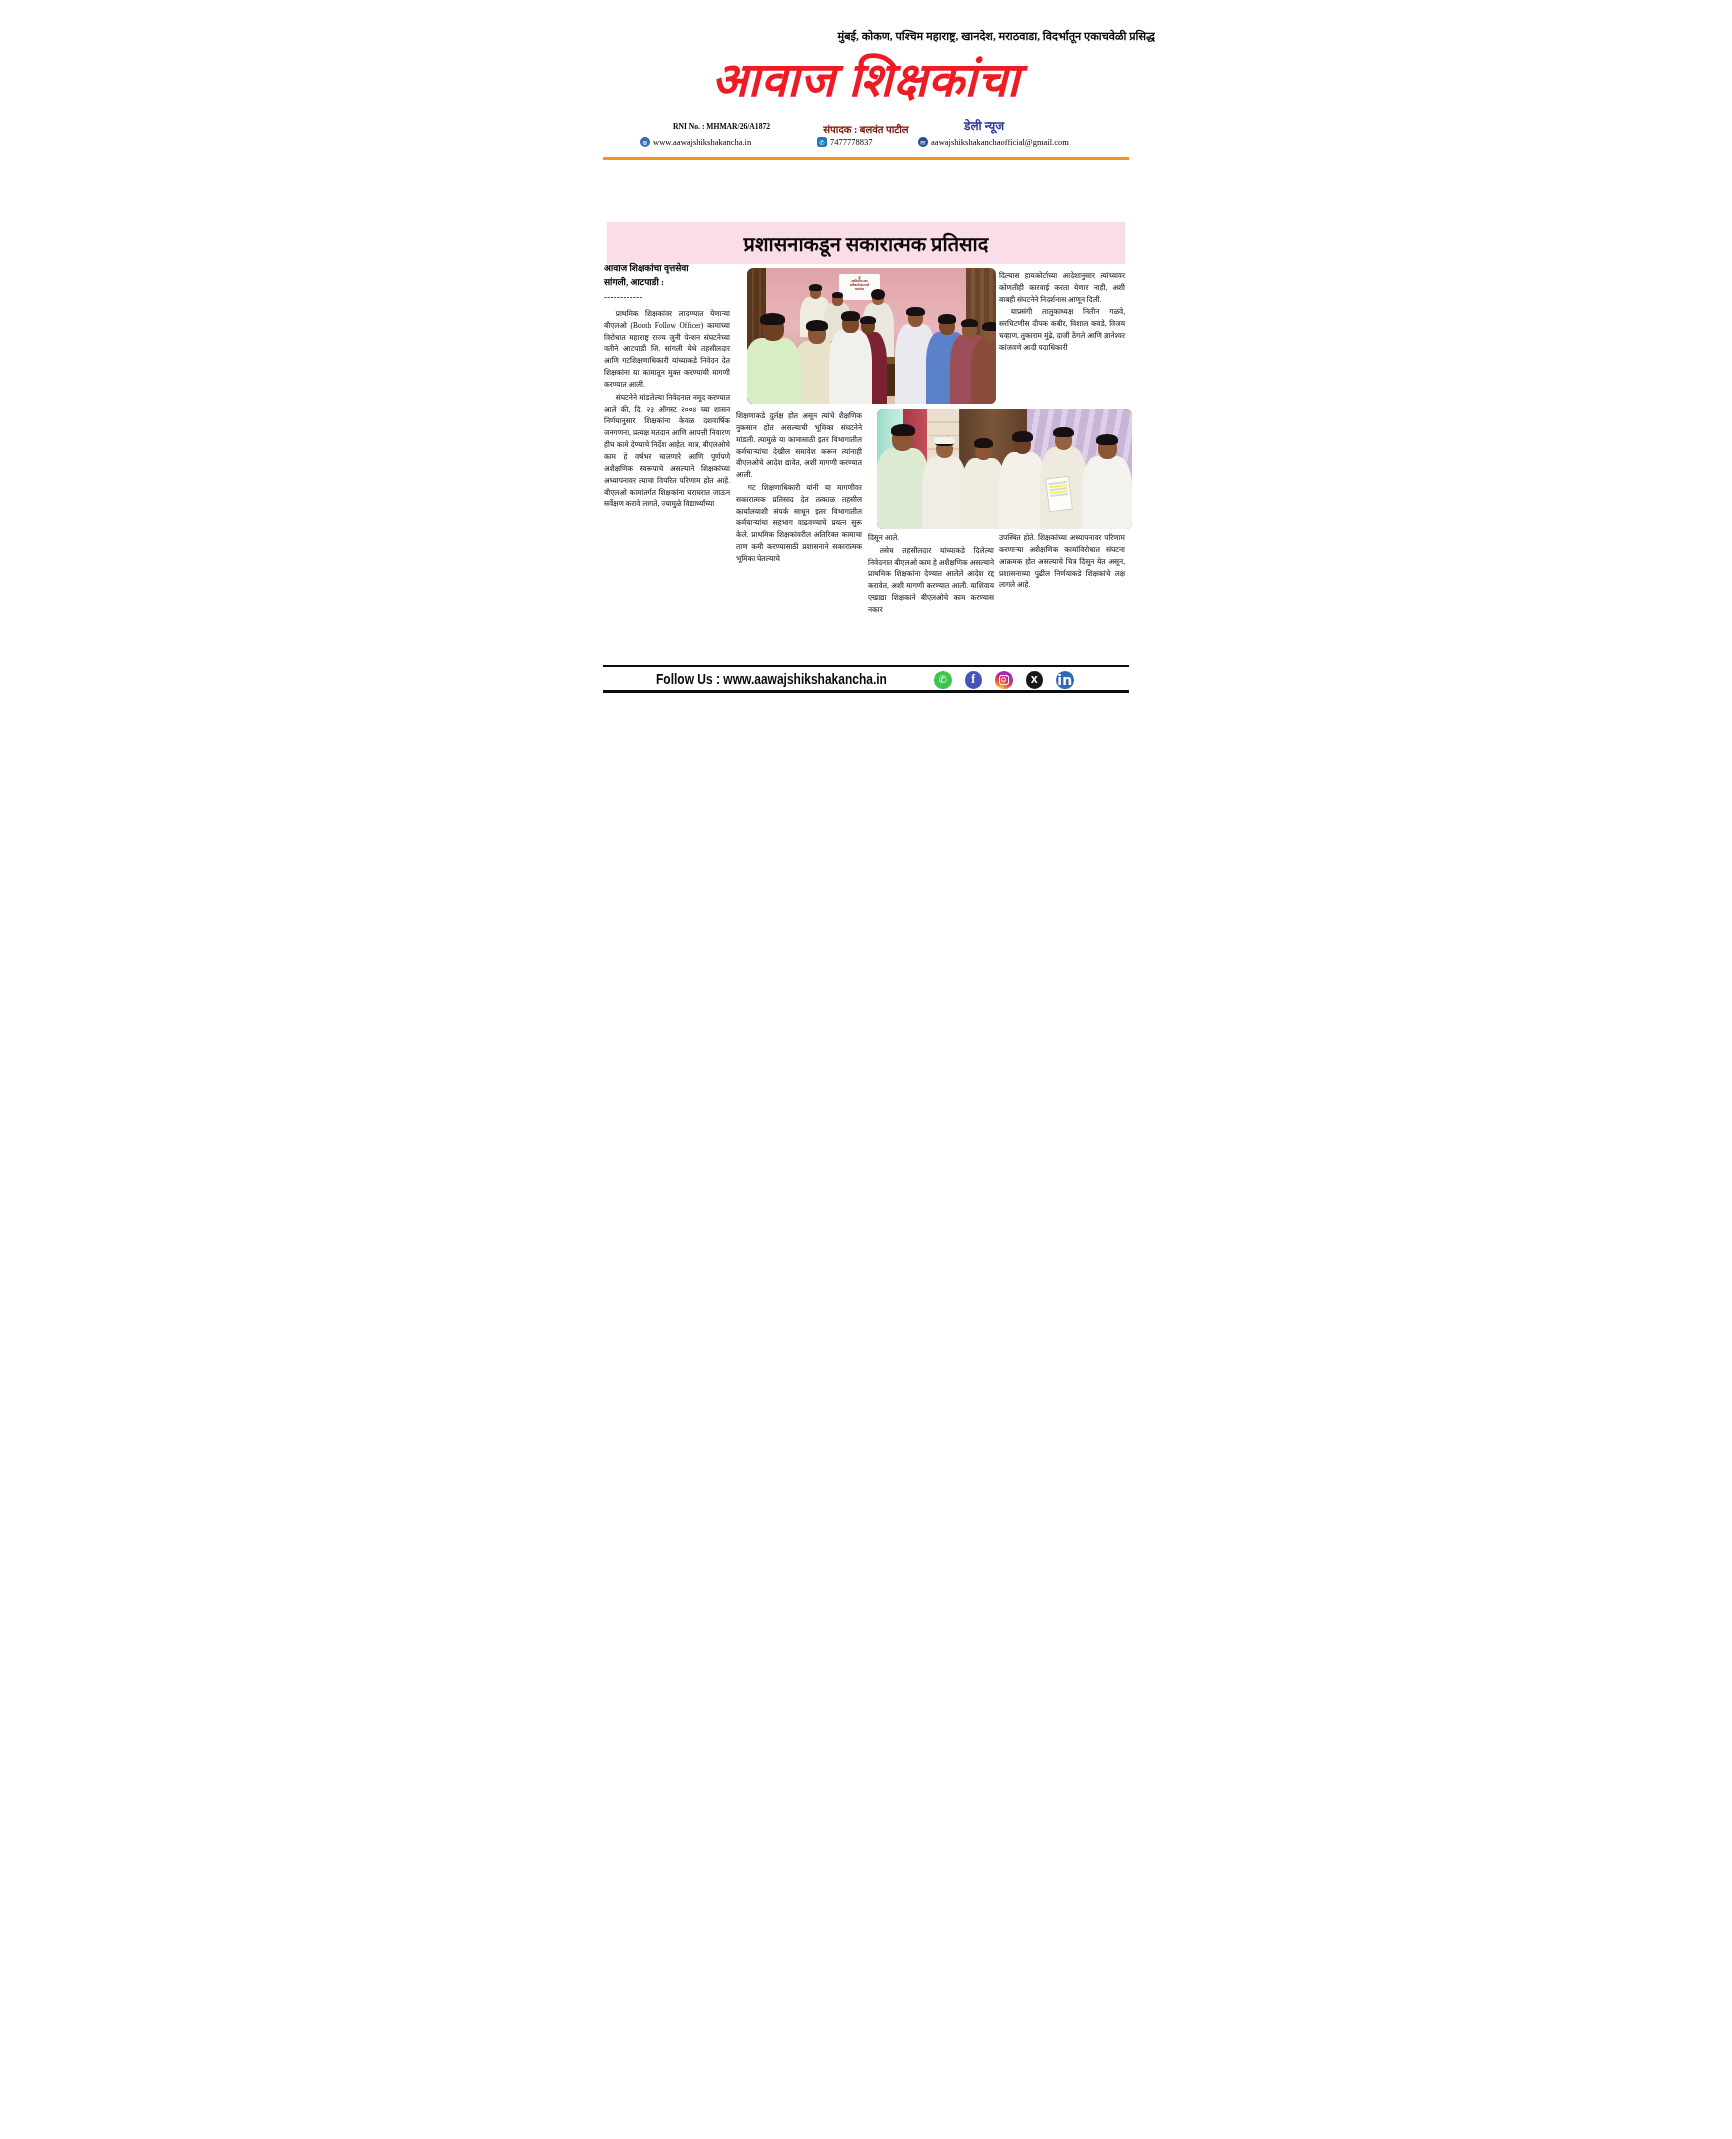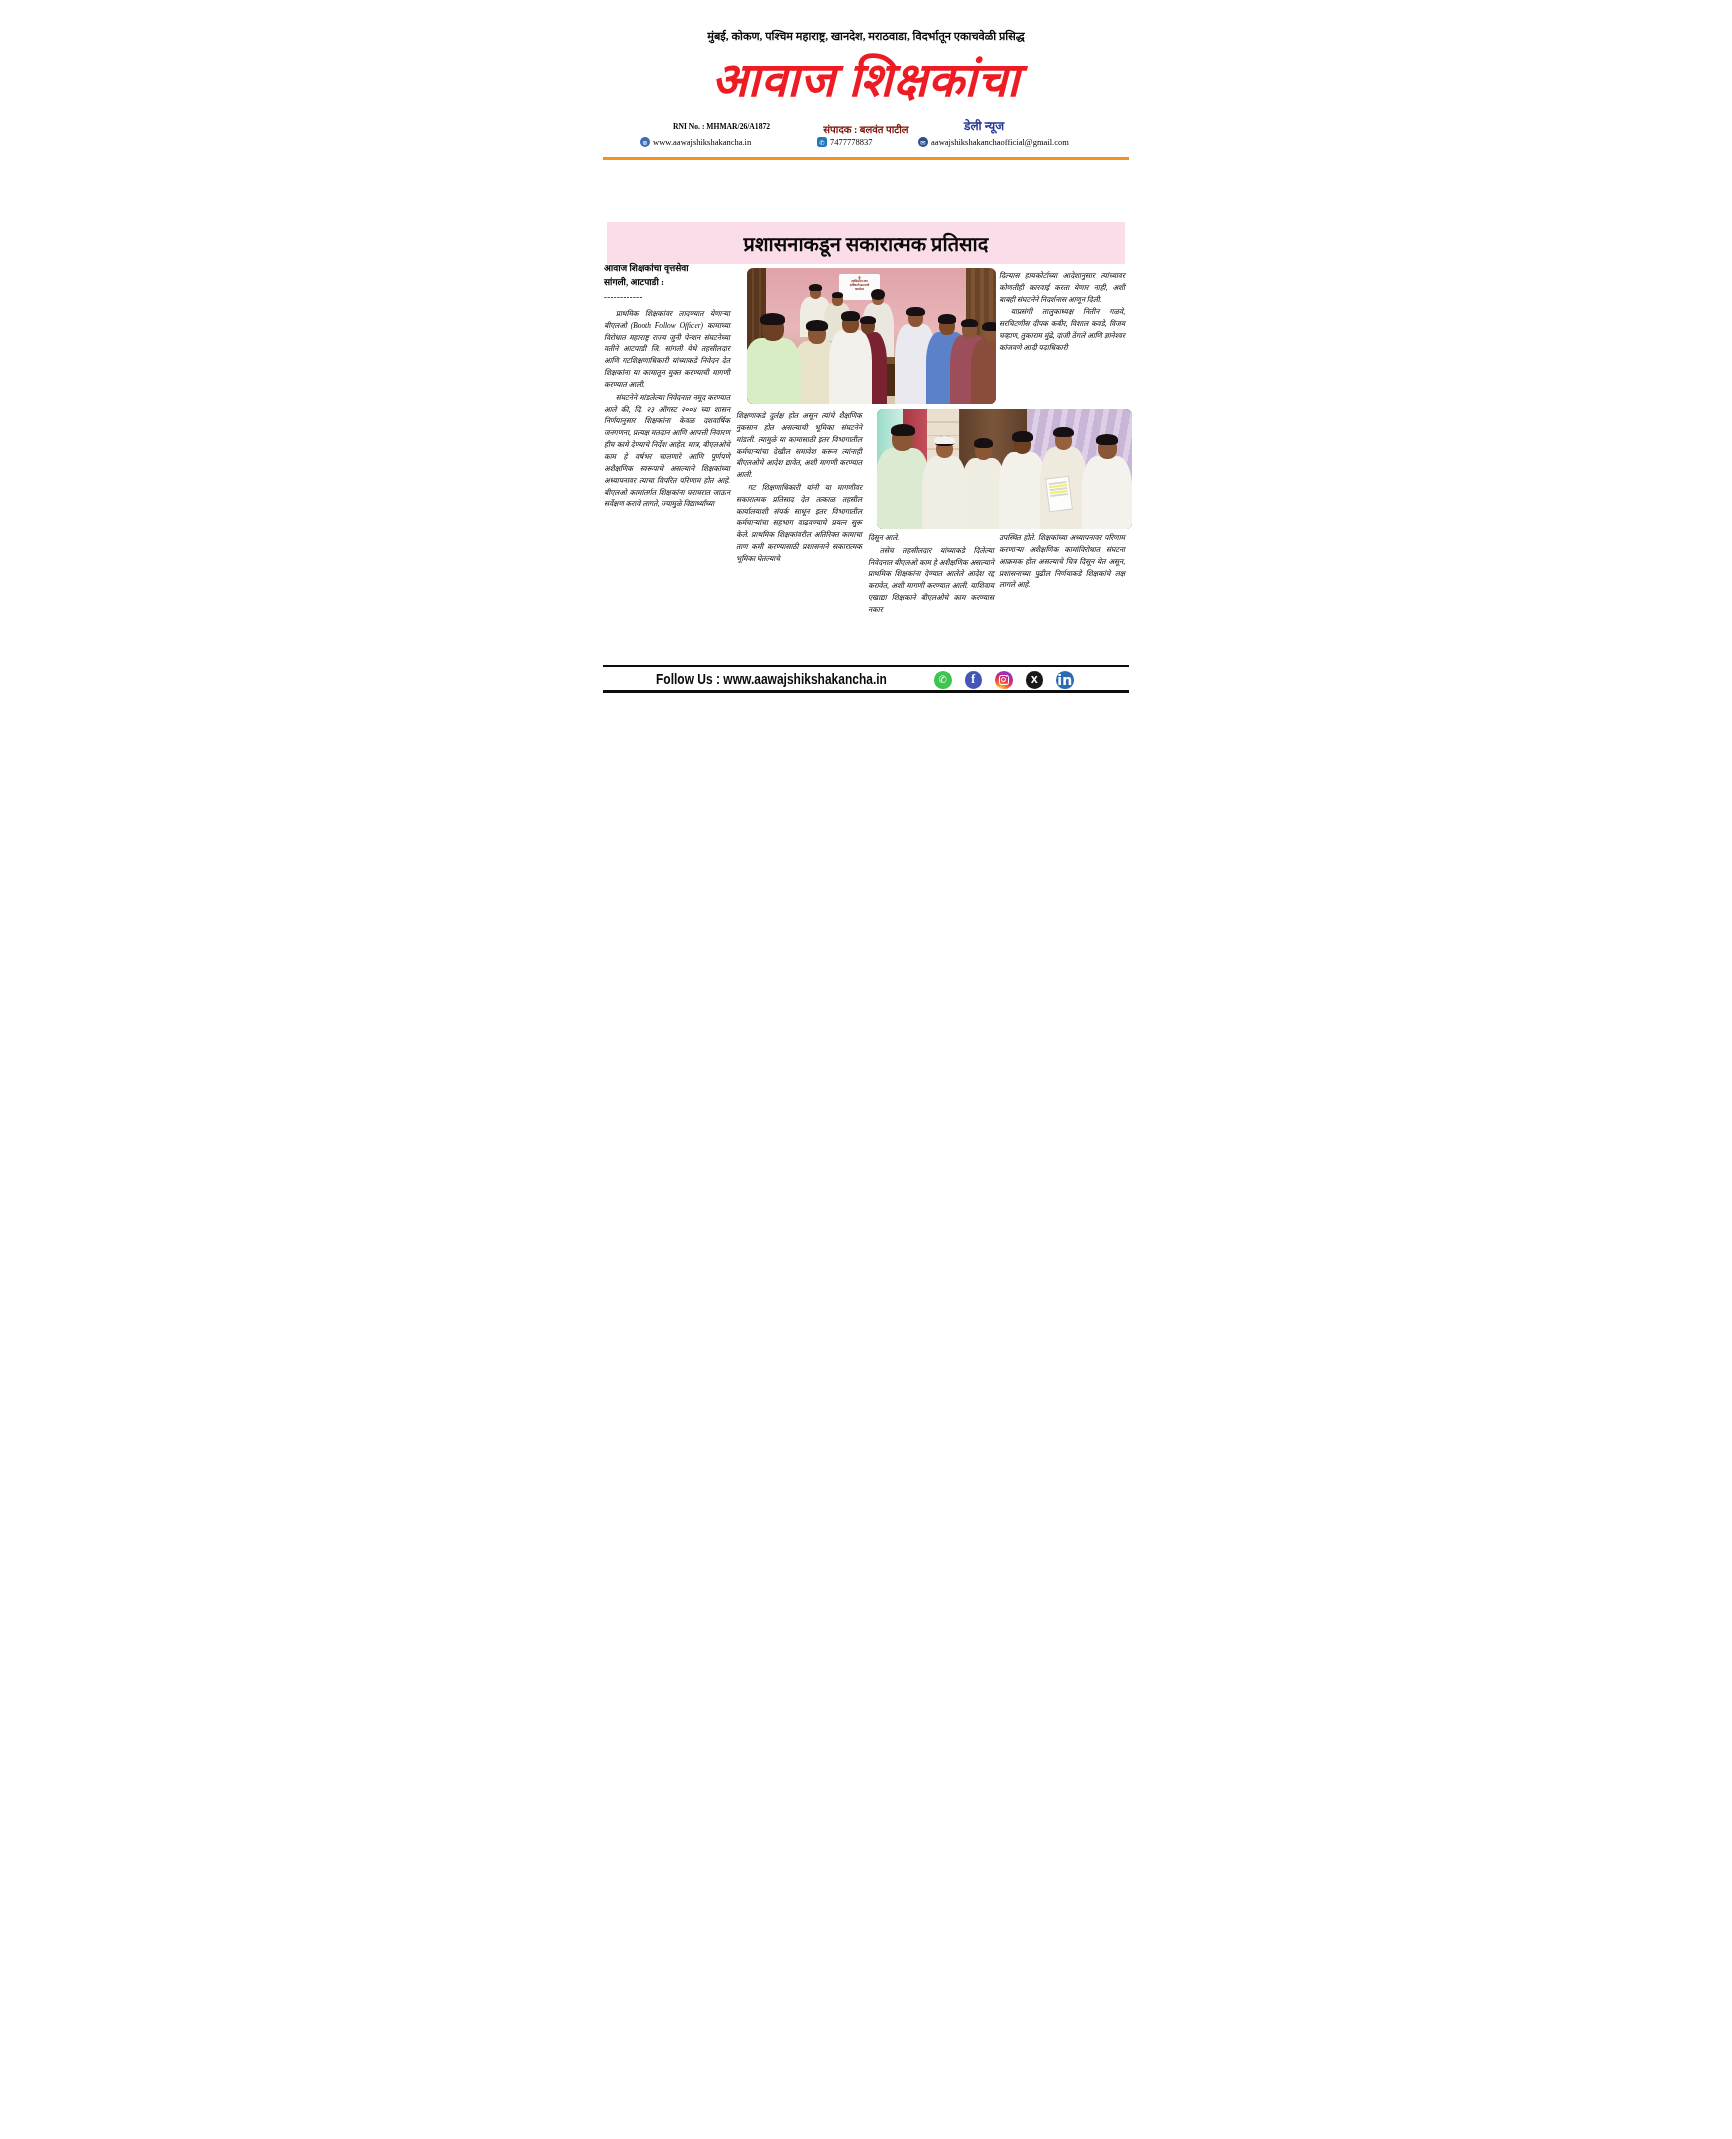--- a/index.html
+++ b/index.html
@@ -1,21 +1,21 @@
 <!DOCTYPE html>
 <html style="font-size:7.2px"><head>
 <meta charset="utf-8">
 <style>
   html,body{margin:0;padding:0;background:#ffffff;}
   #page{position:relative;width:578px;height:713px;margin:0 auto;background:#ffffff;overflow:hidden;
         font-family:"Liberation Serif", serif;color:#000;}
   .abs{position:absolute;}
 
   
-  .tagline{top:28px;left:0;width:100%;text-align:center;font-weight:bold;font-size:11.2px;color:#0a0a0a;}
+  .tagline{top:28px;left:0;width:100%;text-align:right;font-weight:bold;font-size:11.2px;color:#0a0a0a;}
   .masthead{top:53px;left:0;width:100%;text-align:center;font-weight:bold;font-size:47px;line-height:1.15;
             color:#ed1c24;letter-spacing:0.9px;font-style:italic;}
   .rni{top:122px;left:96px;font-weight:bold;font-size:7.6px;}
   .editor{top:122px;left:50%;transform:translateX(-50%);font-weight:bold;font-size:10px;color:#7d1408;}
   .edition{top:117px;left:387px;font-weight:bold;font-size:12px;color:#2b3a96;}
   .contact-row{top:137px;left:0;width:100%;height:13.5px;}
   .contact-item{position:absolute;display:flex;align-items:center;gap:3.1px;font-size:8.5px;}
   .c-web{left:63px;top:0;}
   .c-phone{left:240px;top:0;}
   .c-mail{left:341px;top:0;}
@@ -26,21 +26,21 @@
   .orange-rule{top:157px;left:25.6px;width:526px;height:2.7px;background:#f6921e;}
 
   
   .headline{top:167px;left:0;width:100%;text-align:center;font-weight:bold;font-size:25px;color:#b81e4e;}
   .banner{top:222px;left:30px;width:518px;height:42px;background:#fbdde9;display:flex;align-items:center;
           justify-content:center;text-align:right;}
   .banner-text{font-weight:bold;font-size:20px;color:#0a0a0a;}
 
   
   .col{position:absolute;width:126px;font-size:7.4px;line-height:1.6;text-align:justify;}
-  .col p{margin:0 0 0.9px 0;font-style:italic;}
+  .col p{margin:0 0 0.9px 0;}
   .col p.ind{text-indent:11.7px;}
   .byline{font-weight:bold;font-size:9px;line-height:1.55;text-align:left;}
   .dashes{font-weight:bold;font-size:8.5px;letter-spacing:0.4px;margin:0.9px 0 3.6px 0;text-align:left;}
   .col1{left:27px;top:262px;}
   .col2{left:159px;top:410px;}
   .col3{left:291px;top:532px;}
   .col4a{left:422px;top:270px;}
   .col4b{left:422px;top:532px;}
 
   

